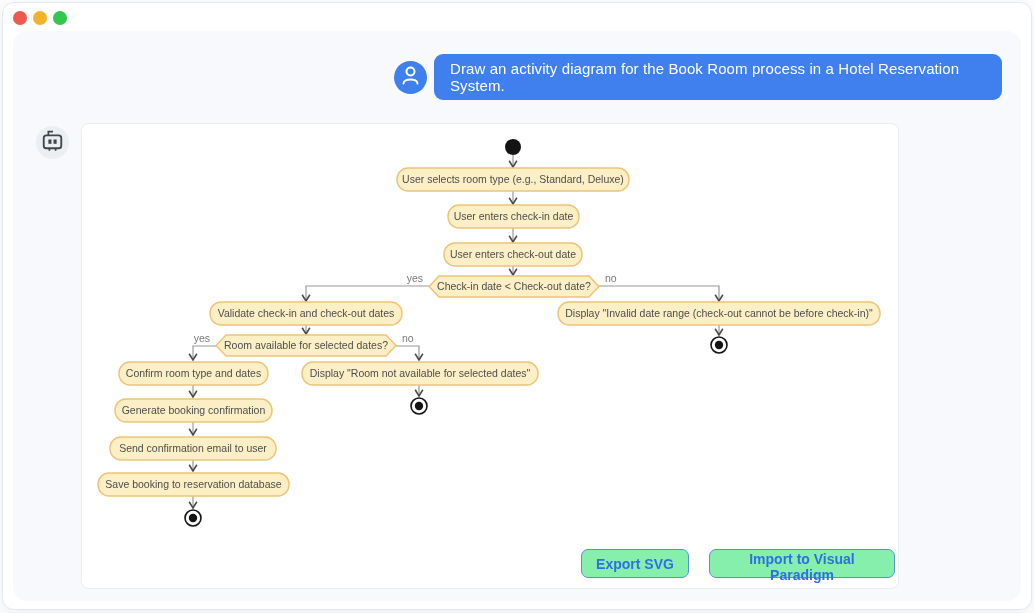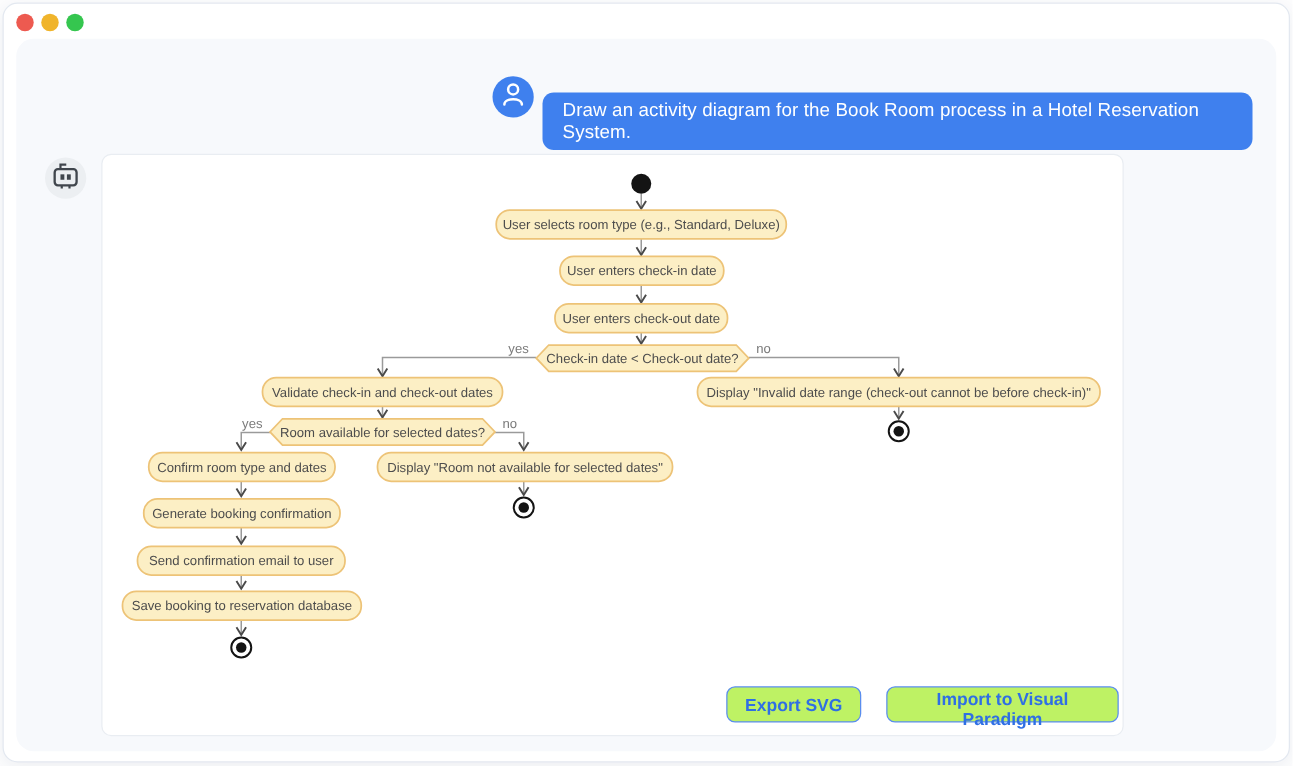--- a/index.html
+++ b/index.html
@@ -23,37 +23,37 @@
   }
   .user-avatar {
     position:absolute; left:381px; top:30px; width:33px; height:33px;
     border-radius:50%; background:var(--bubble,#3f80ee);
     display:flex; align-items:center; justify-content:center;
   }
   .bubble {
     position:absolute; left:421px; top:23px; width:568px; height:46px;
     background:var(--bubble,#3f80ee); color:#ffffff; border-radius:9px;
     display:flex; align-items:center; padding:0 16px;
-    font-size:15px; letter-spacing:.1px;margin-top:20px;
+    font-size:15px; letter-spacing:.1px;
   }
   .bot-avatar {
     position:absolute; left:23px; top:95px; width:33px; height:33px;
     border-radius:50%; background:#eceff2;
     display:flex; align-items:center; justify-content:center;
   }
   .canvas {
     position:absolute; left:68px; top:92px; width:818px; height:466px;
     background:#ffffff; border:1px solid #e9edf2; border-radius:8px;
   }
   .canvas svg { position:absolute; left:0; top:0; }
   .node-text { font:10.5px "Liberation Sans", sans-serif; fill:#4d4d4d; }
   .edge-label { font:10.5px "Liberation Sans", sans-serif; fill:#7a7a7a; }
   .btn {
     position:absolute; top:425px; height:29px;
-    background:#bef264; border:1.5px solid var(--btn-border,#5a8dee);
+    background:#86efac; border:1.5px solid var(--btn-border,#5a8dee);
     color:var(--accent,#2f6fe4); border-radius:7px;
     font-family:"Liberation Sans", sans-serif; font-size:14px; font-weight:700;
     cursor:pointer;
   }
   .btn-export { left:499px; width:108px; }
   .btn-import { left:627px; width:186px; }
 </style>
 </head>
 <body>
 

